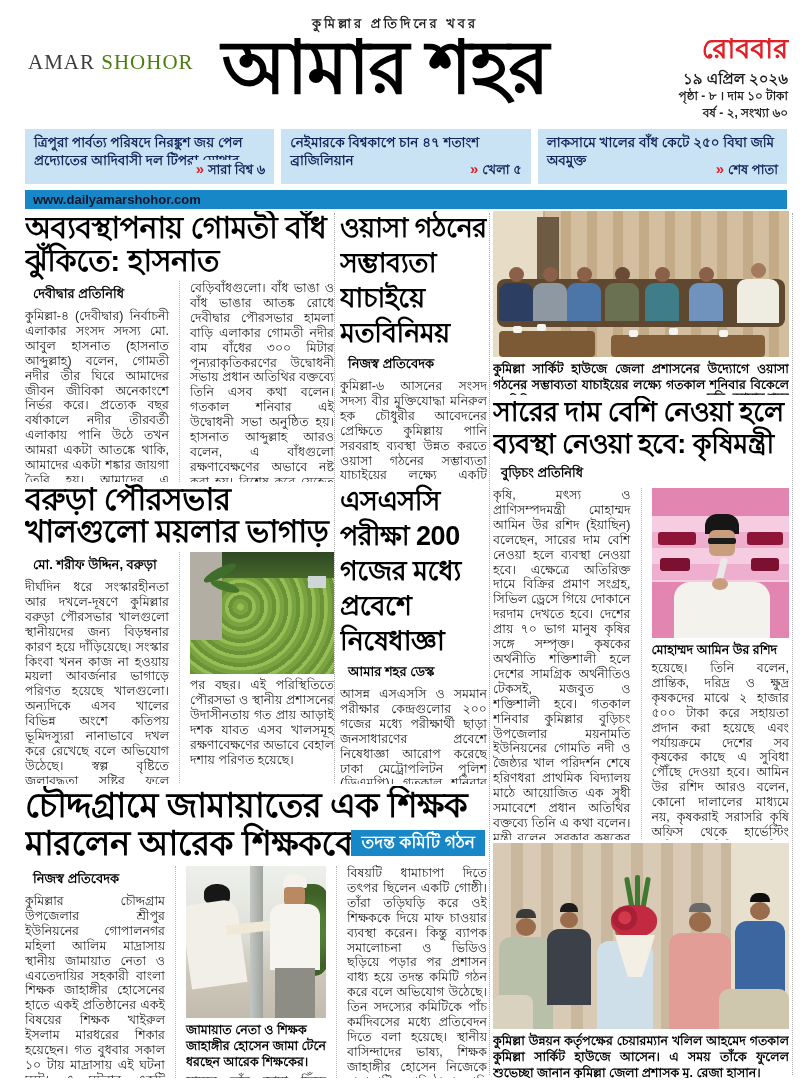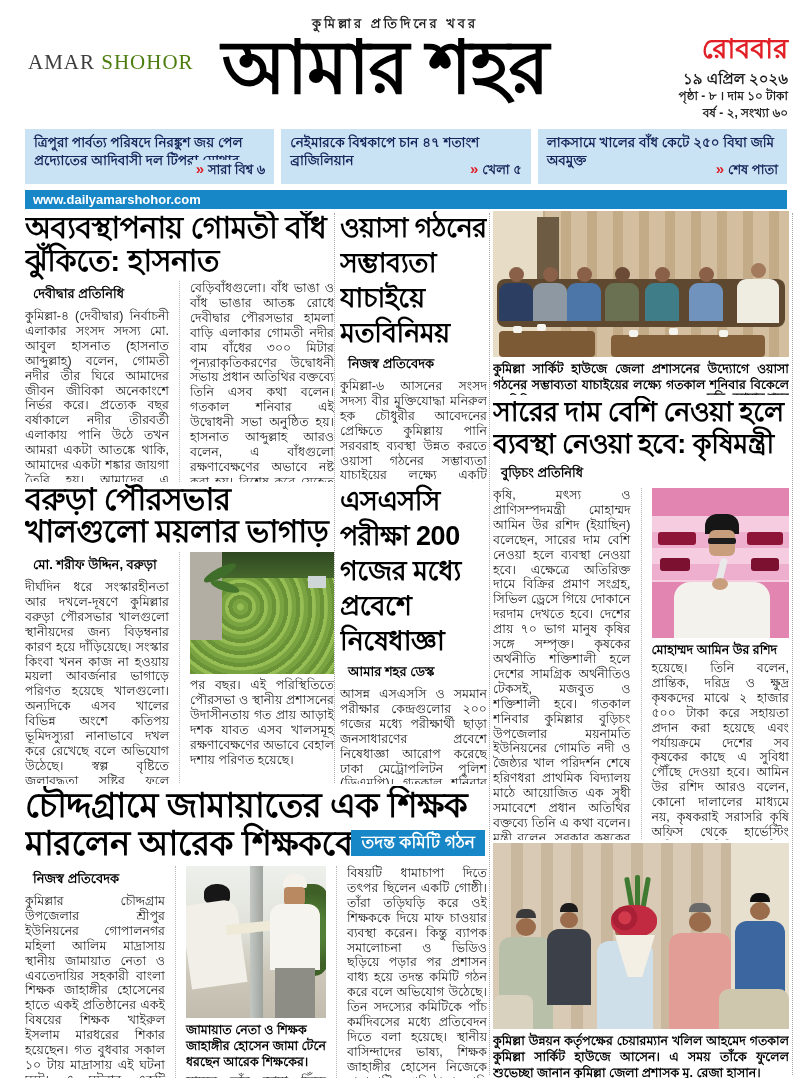--- a/index.html
+++ b/index.html
@@ -16,21 +16,21 @@
   .dateblock .d1{font-size:15px;font-weight:bold;color:#1c1c1c;line-height:19px;}
   .dateblock .d2,.dateblock .d3,.dateblock .d4{font-size:12px;color:#222;line-height:17px;font-weight:bold;}
 
   
   .teasers{position:absolute;top:129px;left:25px;width:762px;height:55px;display:flex;gap:7px;}
   .teaser{flex:1;background:#c9e2f4;position:relative;padding:5px 9px;box-sizing:border-box;overflow:hidden;}
   .t-text{font-size:13.5px;line-height:18px;font-weight:bold;color:#15265a;}
   .t-link{position:absolute;right:9px;bottom:3px;font-size:13px;font-weight:bold;color:#15265a;background:#c9e2f4;padding-left:4px;}
   .t-link .arr{color:#e01f26;font-size:15px;margin-right:4px;}
 
-  .urlbar{position:absolute;top:190px;left:25px;width:762px;height:19px;background:#1787c8;color:#ffffff;font-weight:bold;font-size:13px;line-height:19px;padding-left:8px;box-sizing:border-box;}
+  .urlbar{position:absolute;top:190px;left:25px;width:762px;height:19px;background:#1787c8;color:#0f172a;font-weight:bold;font-size:13px;line-height:19px;padding-left:8px;box-sizing:border-box;}
 
   
   .art{position:absolute;overflow:hidden;}
   .hl{font-weight:bold;color:#000;letter-spacing:-0.5px;}
   .byline{font-size:13px;font-weight:bold;color:#000;margin:3px 0 4px 8px;}
   .bt{font-size:12.5px;line-height:14.9px;text-align:justify;color:#1a1a1a;}
   .cols{display:flex;margin-top:4px;}
   .cols > div{flex:1;min-width:0;}
   .cols > div + div{border-left:1px dotted #b5b5b5;padding-left:10px;margin-left:10px;}
   .pcap{font-size:12.5px;line-height:16px;font-weight:bold;color:#000;margin-top:4px;}

